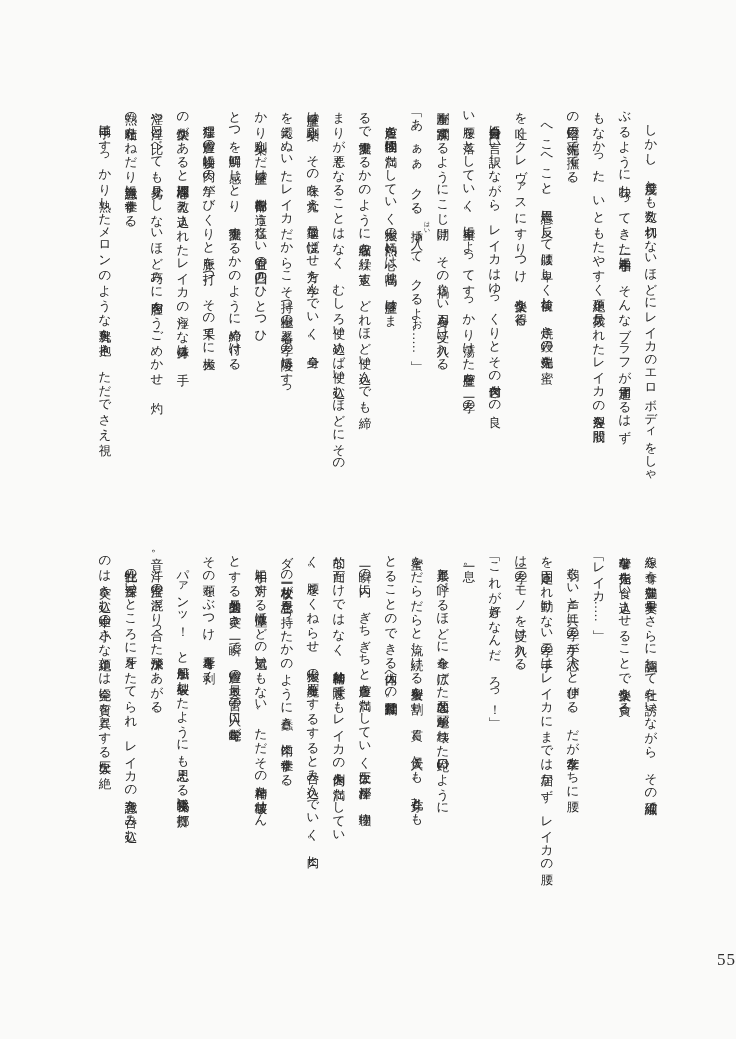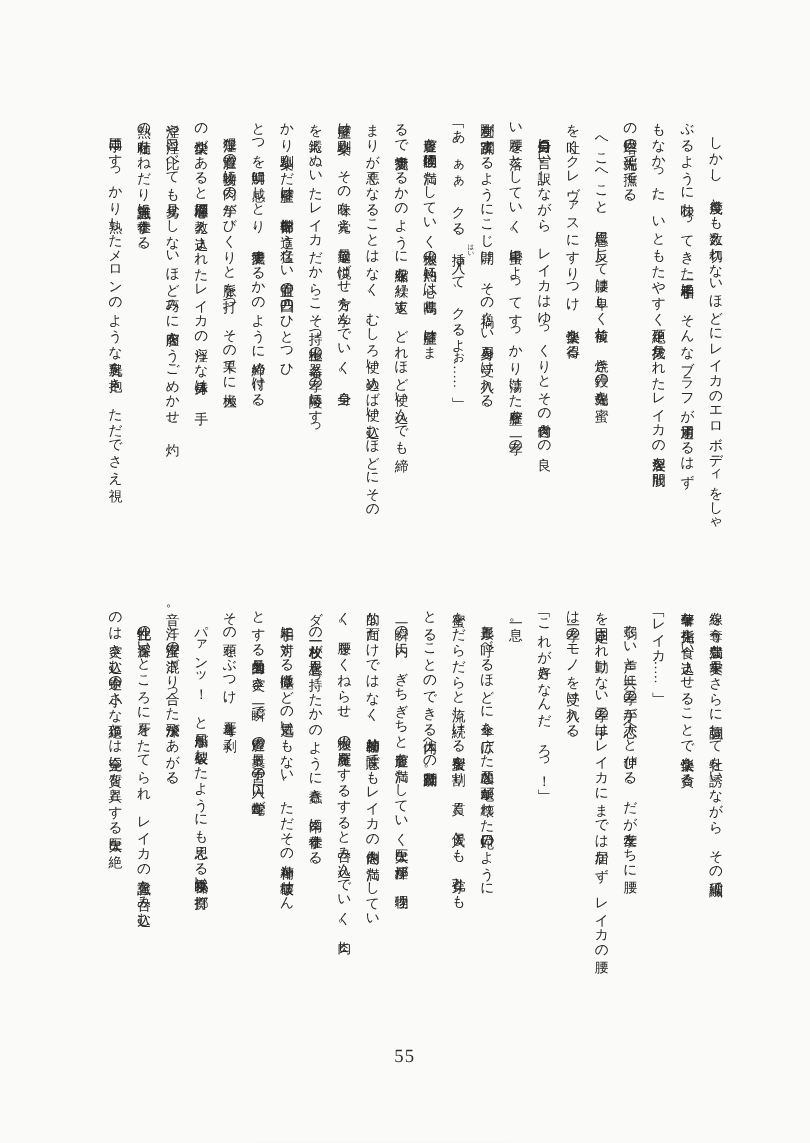--- a/index.html
+++ b/index.html
@@ -42,21 +42,21 @@
   rt {
     font-size: 6px;
     letter-spacing: 0;
     line-height: 1;
   }
   .page-number {
     position: absolute;
     top: 950px;
     left: 0;
     width: 736px;
-    text-align: center;
+    text-align: right;
     font-size: 17px;
     letter-spacing: 1px;
     color: #2e2e2e;
   }
 </style>
 </head>
 <body>
 
 <div class="page">
   <div class="tblock" id="block-upper">

